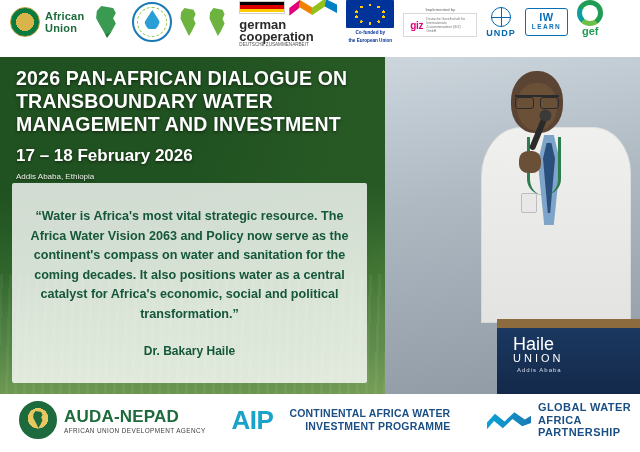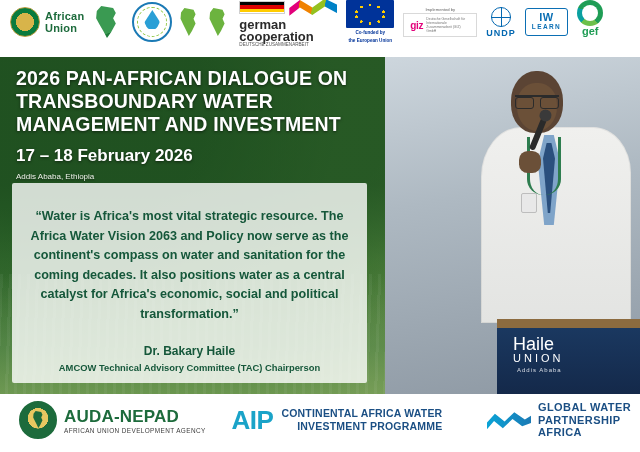--- a/index.html
+++ b/index.html
@@ -343,21 +343,21 @@
     position: relative; flex: none;
   }
   .nepad-emblem::after {
     content: ""; position: absolute; left: 50%; top: 50%;
     width: 16px; height: 17px; margin: -9px 0 0 -8px;
     background: #1d6b3c;
     clip-path: polygon(35% 0,70% 6%,78% 22%,70% 38%,78% 55%,64% 82%,52% 100%,42% 80%,30% 58%,20% 38%,22% 16%);
   }
   .nepad-title { font-size: 17px; font-weight: bold; color: #1d6b3c; line-height: 19px; letter-spacing: .2px; }
   .nepad-sub { font-size: 6.4px; color: #3b3b3b; letter-spacing: .4px; margin-top: 1px; }
-  .aip-logo { display: flex; align-items: center; gap: 8px; }
+  .aip-logo { display: flex; align-items: center; gap: 16px; }
   .aip-mark { font-size: 26px; font-weight: bold; color: #1aa3c8; letter-spacing: -.5px; }
   .aip-txt { font-size: 10.5px; font-weight: bold; color: #1b4f84; line-height: 13px; letter-spacing: .2px; text-align: right; }
   .gwp-logo { display: flex; align-items: center; gap: 7px; margin-left: auto; }
   .gwp-wave {
     width: 44px; height: 26px;
     background: linear-gradient(90deg, #0aa3d6, #1b7ab5);
     clip-path: polygon(0 60%, 18% 26%, 40% 56%, 62% 20%, 86% 48%, 100% 34%, 100% 62%, 80% 74%, 58% 46%, 36% 82%, 16% 54%, 0 86%);
     flex: none;
   }
   .gwp-txt { font-size: 11px; font-weight: bold; color: #1b4f84; line-height: 12.5px; letter-spacing: .4px; }
@@ -438,21 +438,20 @@
     <div class="hero-left">
       <div class="title-block">
         <div class="main-title">2026 PAN-AFRICAN DIALOGUE ON TRANSBOUNDARY WATER MANAGEMENT AND INVESTMENT</div>
         <div class="date-line">17 – 18 February 2026</div>
         <div class="venue-line">Addis Ababa, Ethiopia</div>
       </div>
 
       <div class="quote-card">
         <div class="quote-text">“Water is Africa's most vital strategic resource. The Africa Water Vision 2063 and Policy now serve as the continent's compass on water and sanitation for the coming decades. It also positions water as a central catalyst for Africa's economic, social and political transformation.”</div>
         <div class="quote-author">Dr. Bakary Haile</div>
-        <div class="quote-role">AMCOW Technical Advisory Committee (TAC) Chairperson</div>
       </div>
     </div>
 
     <div class="hero-right">
 
       <div class="speaker">
         <div class="sp-suit"></div>
         <div class="sp-shirt"></div>
         <div class="sp-tie"></div>
         <div class="sp-lanyard"></div>
@@ -488,20 +487,20 @@
       <div>
         <div class="aip-txt">CONTINENTAL AFRICA WATER</div>
         <div class="aip-txt">INVESTMENT PROGRAMME</div>
       </div>
     </div>
 
     <div class="gwp-logo">
       <div class="gwp-wave"></div>
       <div>
         <div class="gwp-txt">GLOBAL WATER</div>
+        <div class="gwp-txt africa">AFRICA</div>
         <div class="gwp-txt">PARTNERSHIP</div>
-        <div class="gwp-txt africa">AFRICA</div>
       </div>
     </div>
 
   </div>
 
 </div>
 
 </body></html>

